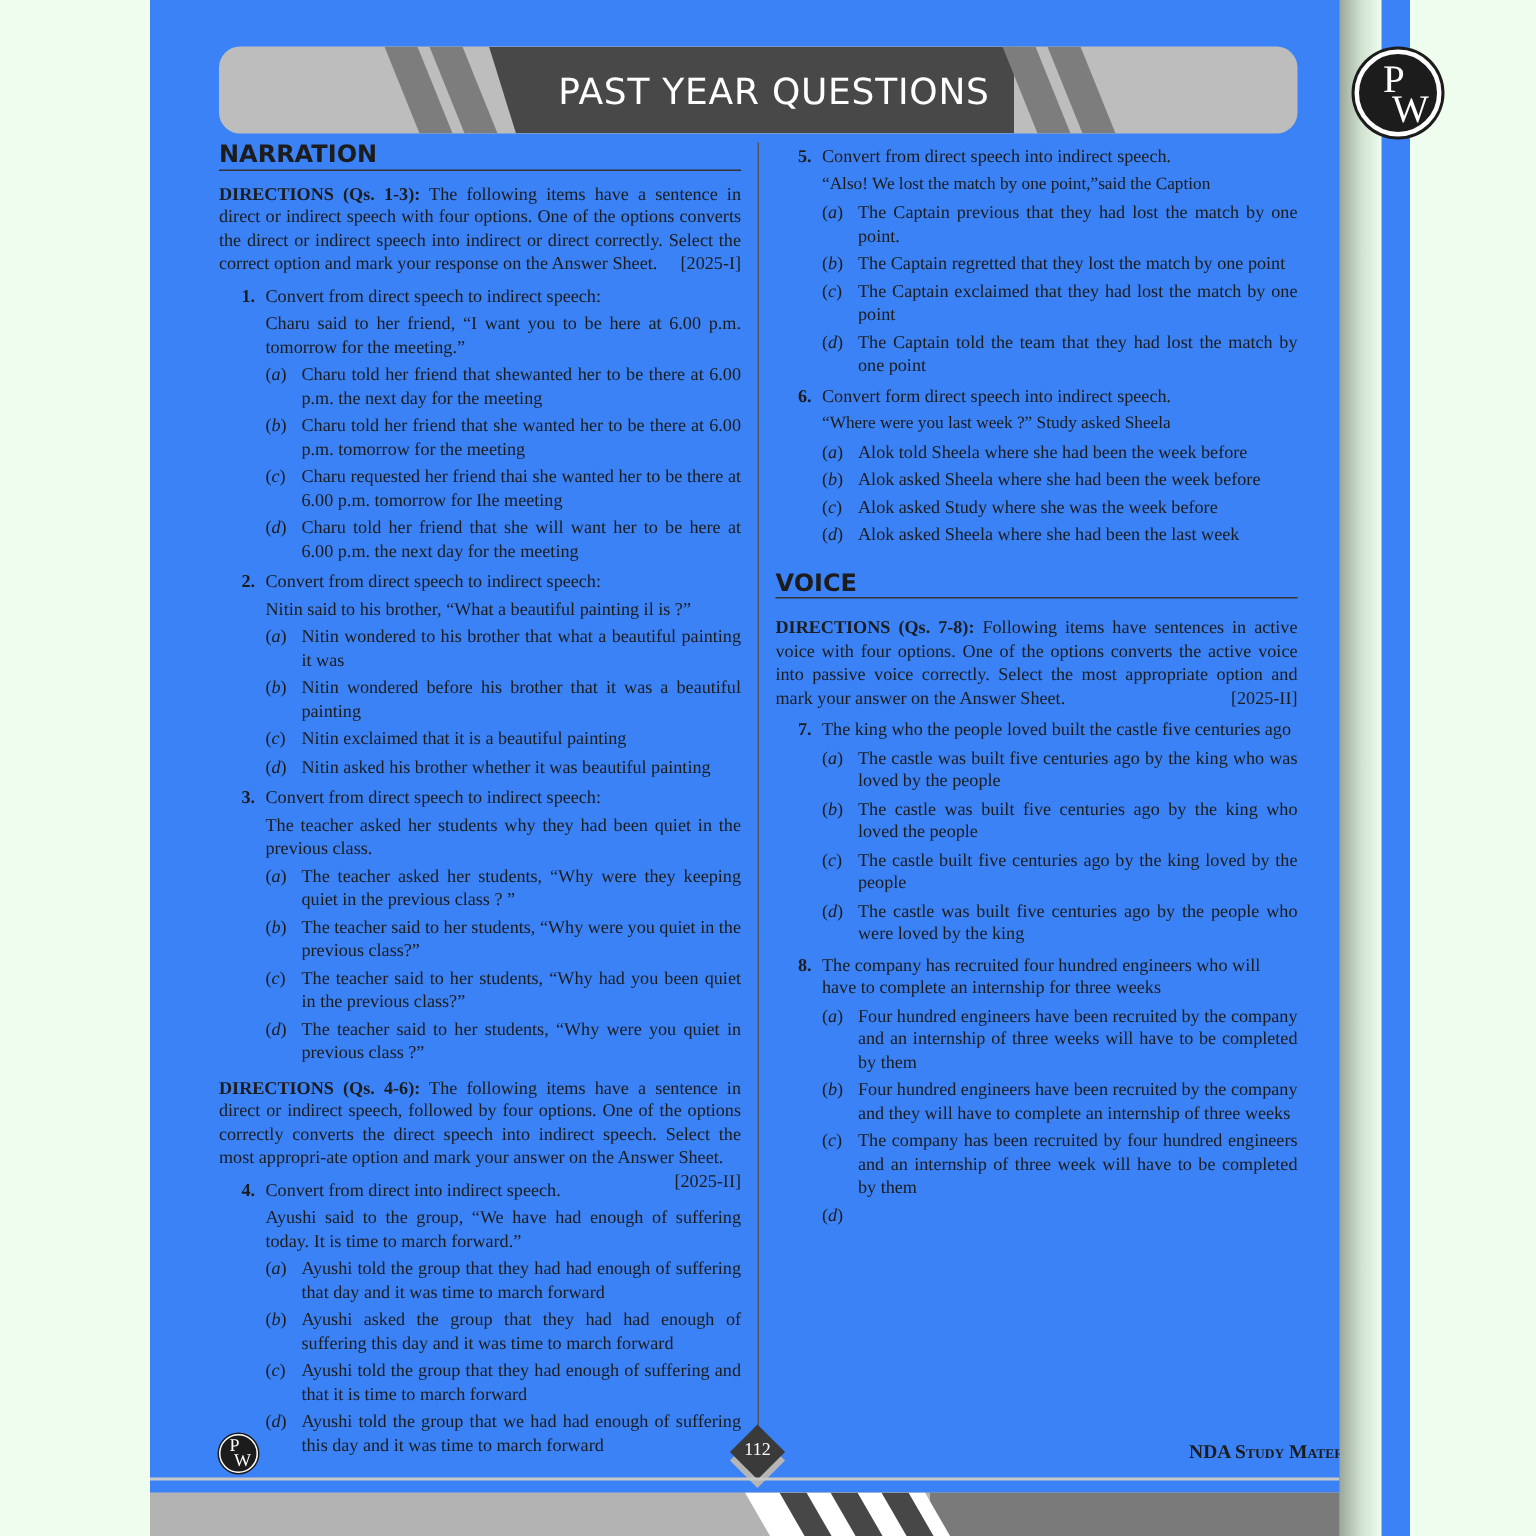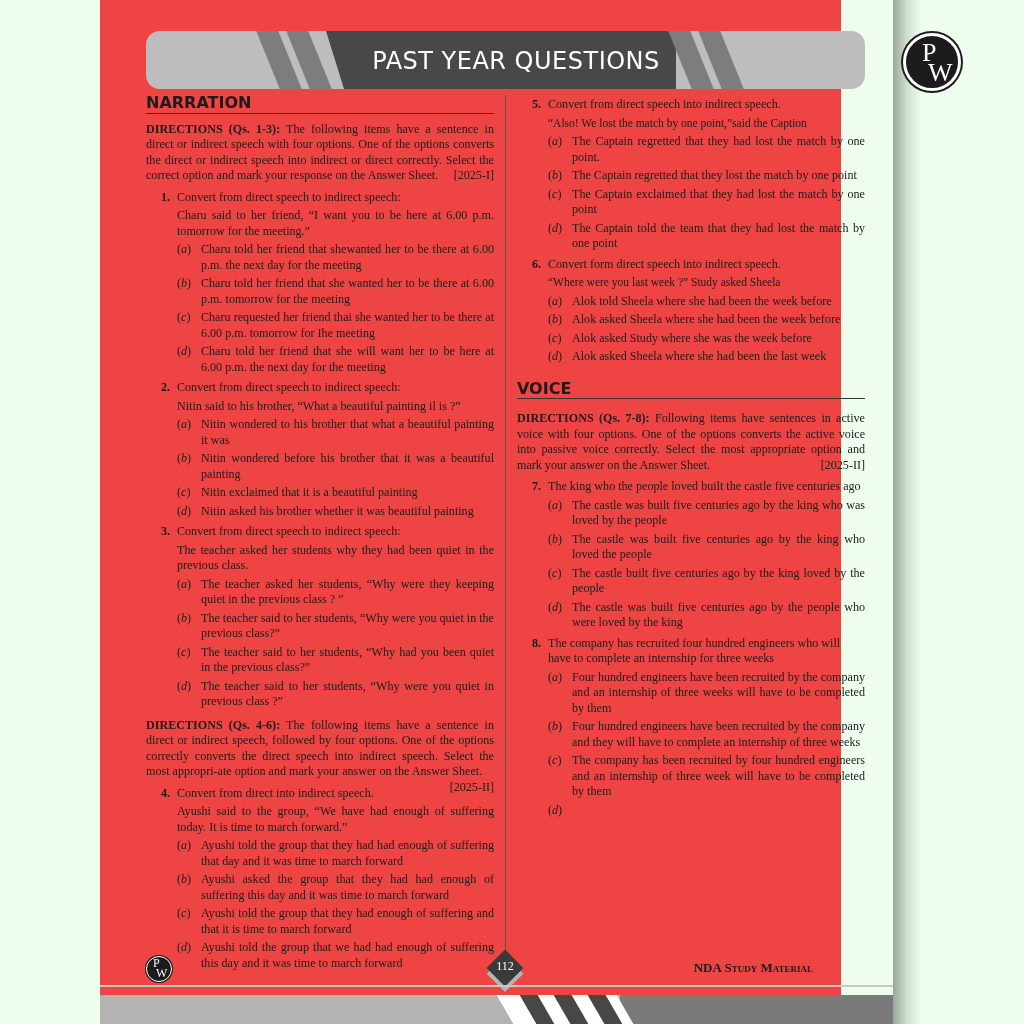--- a/index.html
+++ b/index.html
@@ -4,22 +4,22 @@
 <style>
   * { box-sizing: border-box; margin: 0; padding: 0; }
   html, body { width: 1024px; height: 1024px; overflow: hidden; }
   body {
     background: #eefdee;
     font-family: "Liberation Serif", serif;
     color: #1c1c1c;
     position: relative;
   }
   .page {
-    position: absolute; left: 100px; top: 0; width: 741px; height: 1024px;
-    background: #ef4444;
+    position: absolute; left: 100px; top: 0; width: 840px; height: 1024px;
+    background: #3b82f6;
   }
   .page-shadow {
     position: absolute; left: 893px; top: 0; width: 28px; height: 1024px;
     background: linear-gradient(to right, #9aa79a, #cfe0cf 50%, #eefdee);
   }
   
   .banner {
     position: absolute; left: 46px; top: 31px; width: 719px; height: 58px;
     border-radius: 14px; background: #bdbdbd; overflow: hidden;
   }
@@ -212,21 +212,21 @@
   <div class="col right">
 
     <div class="q" style="margin-top:2px;">
       <div class="q-line">
           <span class="q-num">5.</span>
           <span class="q-text">Convert from direct speech into indirect speech.</span>
         </div>
       <div class="q-stem" style="font-size:11.5px;">“Also! We lost the match by one point,”said the Caption</div>
       <div class="opt">
           <span class="opt-label">(<i>a</i>)</span>
-          <span class="opt-text">The Captain regretted that they had lost the match by one point.</span>
+          <span class="opt-text">The Captain previous that they had lost the match by one point.</span>
         </div>
       <div class="opt">
           <span class="opt-label">(<i>b</i>)</span>
           <span class="opt-text">The Captain regretted that they lost the match by one point</span>
         </div>
       <div class="opt">
           <span class="opt-label">(<i>c</i>)</span>
           <span class="opt-text">The Captain exclaimed that they had lost the match by one point</span>
         </div>
       <div class="opt">

